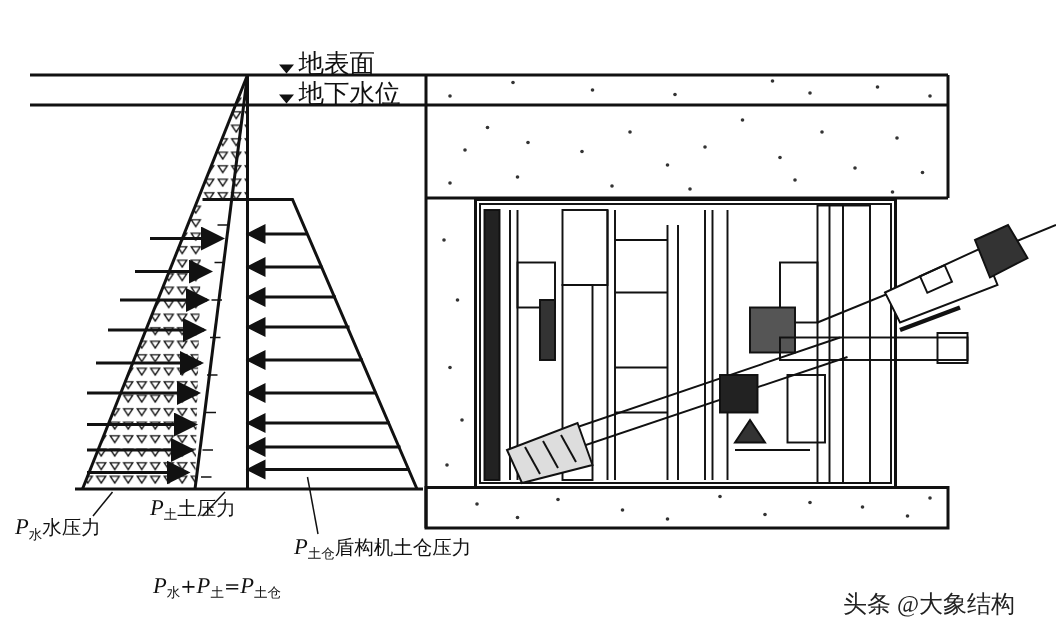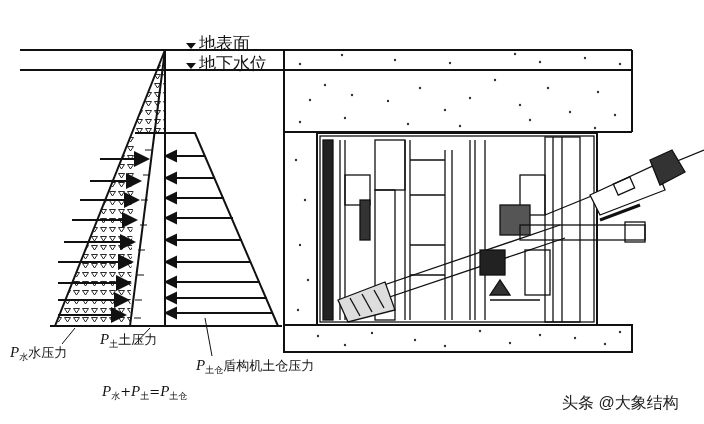--- a/index.html
+++ b/index.html
@@ -2,21 +2,21 @@
 <html><head>
 <meta charset="utf-8">
 <style>
   html, body { margin: 0; padding: 0; background: #ffffff; }
   body { width: 704px; height: 424px; overflow: hidden; position: relative;
          font-family: "DejaVu Serif", "Liberation Serif", serif; color: #111; }
   #canvas { position: absolute; left: 0; top: 0; width: 704px; height: 424px; }
   .lbl { position: absolute; font-size: 13px; white-space: nowrap; color: #111; line-height: 1; }
   .lbl .it { font-style: italic; font-family: "Liberation Serif", "DejaVu Serif", serif; font-size: 15px; }
   .lbl sub { font-size: 9px; vertical-align: -3px; }
-  .wm { position: absolute; font-family: Liberation Sans, sans-serif;
+  .wm { position: absolute; font-family: Liberation Serif, serif;
         font-size: 16px; color: #222; white-space: nowrap; }
   .lvl { position: absolute; font-size: 17px; white-space: nowrap; line-height: 1; }
 </style>
 </head>
 <body>
 
 <svg id="canvas" viewBox="0 0 704 424" xmlns="http://www.w3.org/2000/svg">
   <defs>
     <pattern id="waterPat" width="9" height="9" patternUnits="userSpaceOnUse">
       <path d="M1.5 2.5 L7.5 2.5 L4.5 7 Z" fill="none" stroke="#111" stroke-width="0.9"></path>

